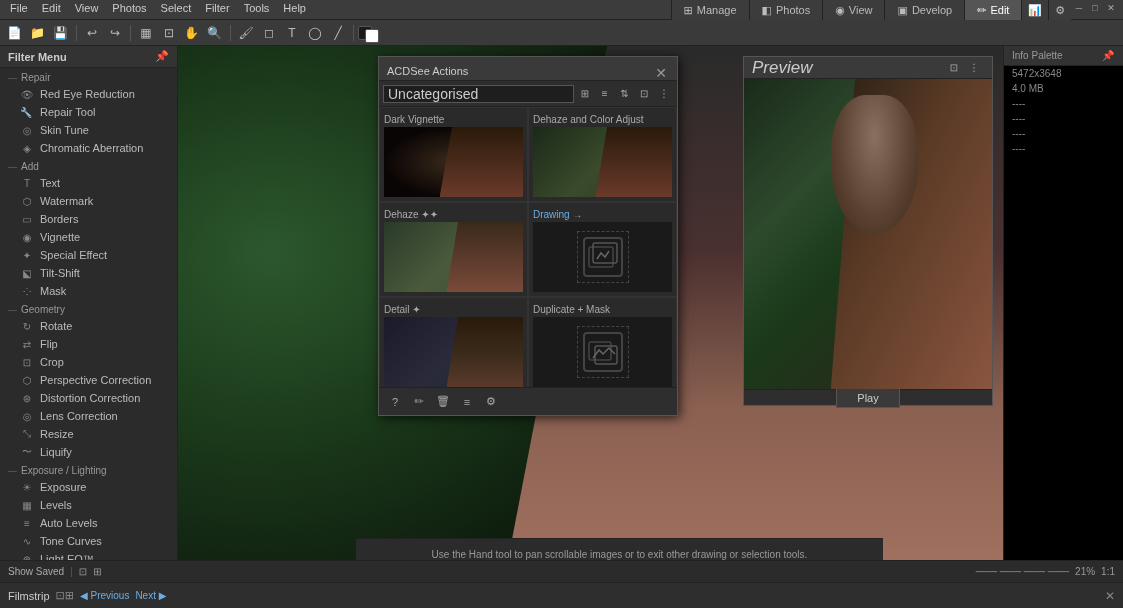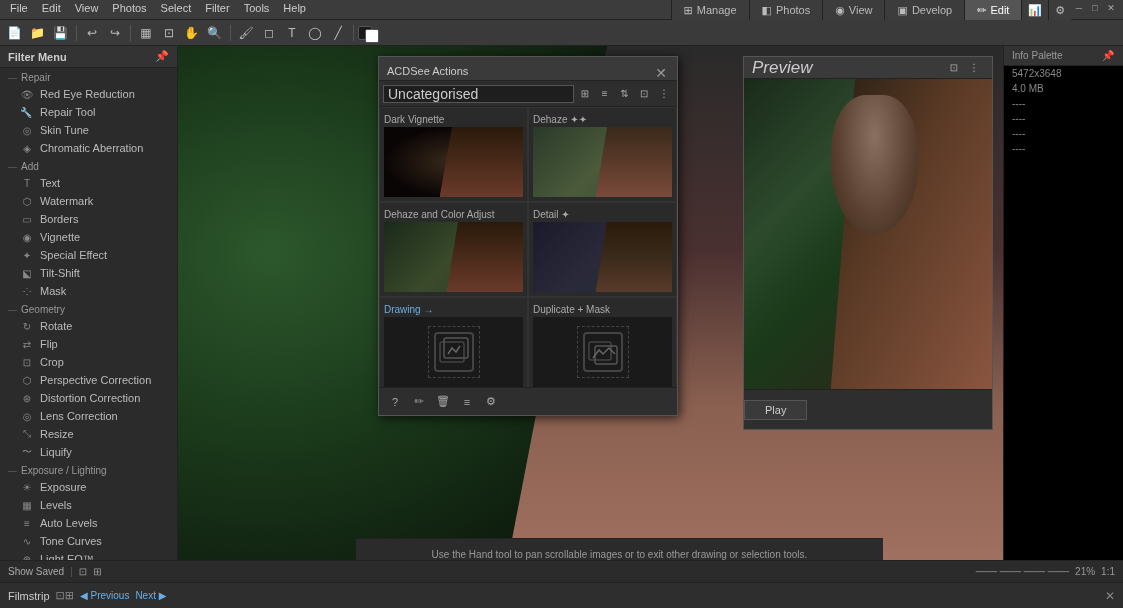--- a/index.html
+++ b/index.html
@@ -358,24 +358,24 @@
       position: absolute;
       right: 0;
       top: 0;
       width: 65%;
       height: 100%;
       background: linear-gradient(to bottom right, #2a2015 0%, #5a3a25 40%, #8a5540 100%);
       clip-path: polygon(15% 0%, 100% 0%, 100% 100%, 0% 100%);
     }
     .preview-play-bar {
       background: #2e2e2e;
-      height: 40px;
-      display: flex;
-      align-items: center;
-      justify-content: flex-start;
+      height: 16px;
+      display: flex;
+      align-items: center;
+      justify-content: center;
       border-top: 1px solid #222;
     }
     .play-btn {
       padding: 3px 20px;
       background: #3a3a3a;
       border: 1px solid #555;
       color: #ccc;
       cursor: pointer;
       font-size: 11px;
     }
@@ -655,47 +655,36 @@
           <div class="action-thumb">
             <div class="action-thumb-img">
               <div style="width:100%;height:100%;background:radial-gradient(ellipse at center, #3a2a1a 0%, #0a0505 70%);">
                 <div style="position:absolute;right:0;top:0;width:60%;height:100%;background:linear-gradient(to bottom, #2a1a0a, #4a2a1a 50%, #6a3a2a);clip-path:polygon(15% 0%,100% 0%,100% 100%,0% 100%);"></div>
               </div>
             </div>
           </div>
         </div>
 
         <div class="action-item">
-          <div class="action-label">Dehaze ✦✦</div>
-          <div class="action-thumb">
-            <div class="action-thumb-img">
-              <div style="width:100%;height:100%;background:linear-gradient(135deg,#2a3a2a,#4a5a3a,#3a4a3a);">
-                <div style="position:absolute;right:0;top:0;width:55%;height:100%;background:linear-gradient(to bottom,#3a2a1a,#5a3a2a 50%,#7a4a3a);clip-path:polygon(15% 0%,100% 0%,100% 100%,0% 100%);"></div>
-              </div>
-            </div>
-          </div>
-        </div>
-
-        <div class="action-item">
           <div class="action-label">Dehaze and Color Adjust</div>
           <div class="action-thumb">
             <div class="action-thumb-img">
               <div style="width:100%;height:100%;background:linear-gradient(135deg,#1a2a1a,#3a4a2a,#2a3a2a);">
                 <div style="position:absolute;right:0;top:0;width:55%;height:100%;background:linear-gradient(to bottom,#2a1a0a,#4a2a1a 50%,#6a3a2a);clip-path:polygon(15% 0%,100% 0%,100% 100%,0% 100%);"></div>
               </div>
             </div>
           </div>
         </div>
 
         <div class="action-item">
-          <div class="action-label">Detail ✦</div>
+          <div class="action-label">Dehaze ✦✦</div>
           <div class="action-thumb">
             <div class="action-thumb-img">
-              <div style="width:100%;height:100%;background:linear-gradient(135deg,#1a1a2a,#2a2a3a,#1a2a2a);">
-                <div style="position:absolute;right:0;top:0;width:55%;height:100%;background:linear-gradient(to bottom,#2a1a0a,#3a2a1a 50%,#5a3a2a);clip-path:polygon(15% 0%,100% 0%,100% 100%,0% 100%);"></div>
+              <div style="width:100%;height:100%;background:linear-gradient(135deg,#2a3a2a,#4a5a3a,#3a4a3a);">
+                <div style="position:absolute;right:0;top:0;width:55%;height:100%;background:linear-gradient(to bottom,#3a2a1a,#5a3a2a 50%,#7a4a3a);clip-path:polygon(15% 0%,100% 0%,100% 100%,0% 100%);"></div>
               </div>
             </div>
           </div>
         </div>
 
         <div class="action-item">
           <div class="action-label link">Drawing →</div>
           <div class="action-thumb thumb-loading">
             <div style="width:100%;height:100%;background:#1a1a1a;display:flex;align-items:center;justify-content:center;">
               <div class="loading-icon">
@@ -703,20 +692,31 @@
                   <rect x="4" y="8" width="24" height="20" rx="2" fill="none" stroke="#444" stroke-width="1.5"></rect>
                   <rect x="8" y="4" width="24" height="20" rx="2" fill="none" stroke="#555" stroke-width="1.5"></rect>
                   <path d="M12 20 L16 14 L20 18 L24 12" stroke="#666" stroke-width="1.5" fill="none"></path>
                 </svg>
               </div>
             </div>
           </div>
         </div>
 
         <div class="action-item">
+          <div class="action-label">Detail ✦</div>
+          <div class="action-thumb">
+            <div class="action-thumb-img">
+              <div style="width:100%;height:100%;background:linear-gradient(135deg,#1a1a2a,#2a2a3a,#1a2a2a);">
+                <div style="position:absolute;right:0;top:0;width:55%;height:100%;background:linear-gradient(to bottom,#2a1a0a,#3a2a1a 50%,#5a3a2a);clip-path:polygon(15% 0%,100% 0%,100% 100%,0% 100%);"></div>
+              </div>
+            </div>
+          </div>
+        </div>
+
+        <div class="action-item">
           <div class="action-label">Duplicate + Mask</div>
           <div class="action-thumb thumb-loading">
             <div style="width:100%;height:100%;background:#1a1a1a;display:flex;align-items:center;justify-content:center;">
               <div class="loading-icon">
                 <svg width="36" height="36" viewBox="0 0 36 36">
                   <rect x="4" y="8" width="22" height="18" rx="2" fill="none" stroke="#444" stroke-width="1.5"></rect>
                   <rect x="10" y="12" width="22" height="18" rx="2" fill="none" stroke="#555" stroke-width="1.5"></rect>
                   <path d="M8 24 L14 16 L18 20 L24 14 L30 20" stroke="#666" stroke-width="1.5" fill="none"></path>
                 </svg>
               </div>

